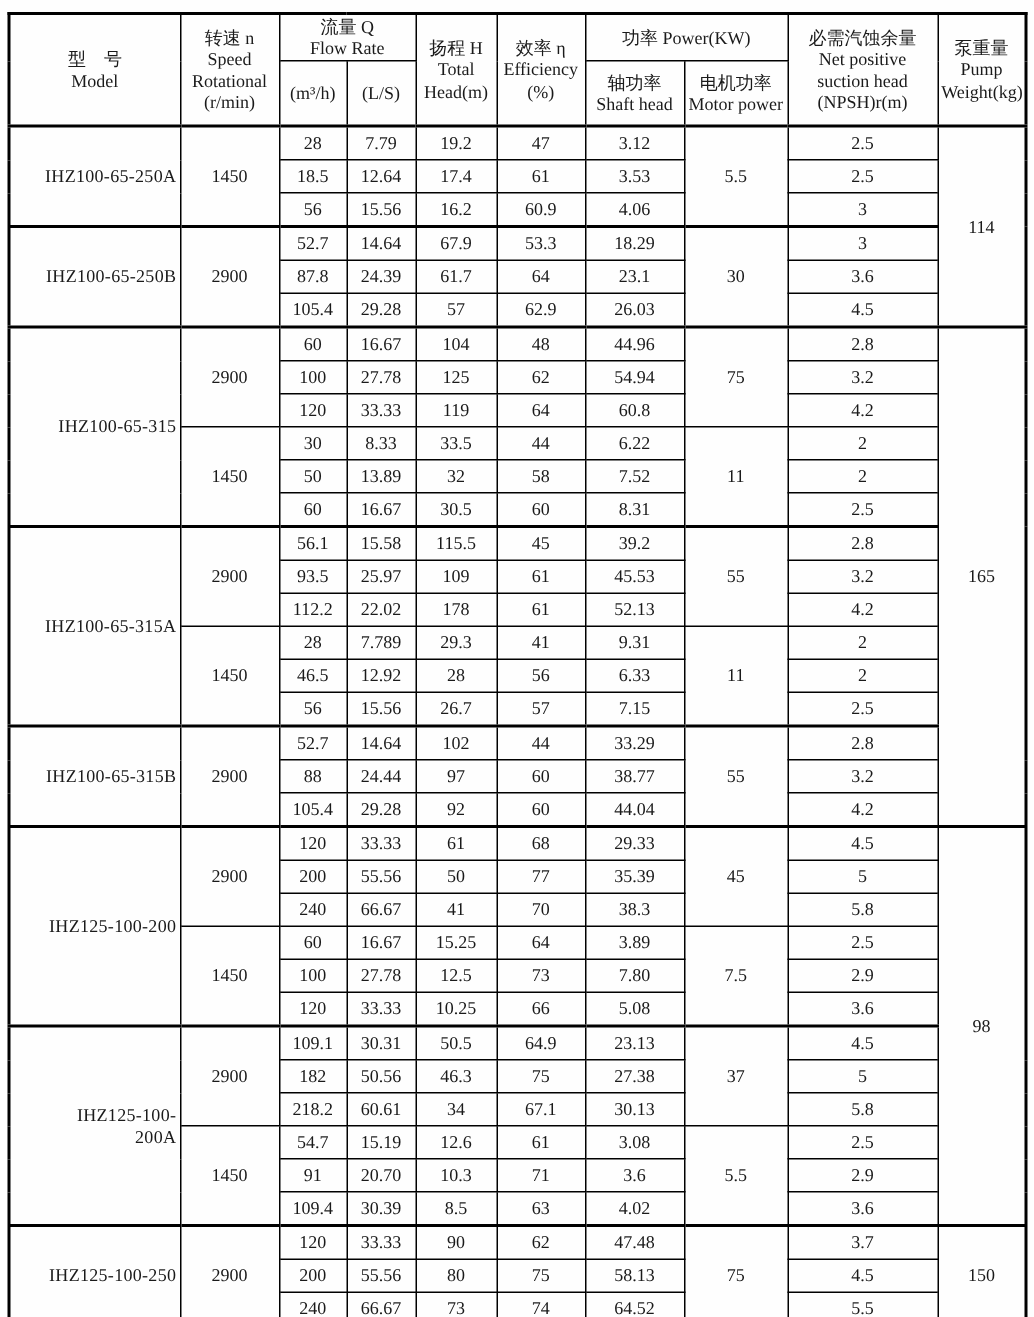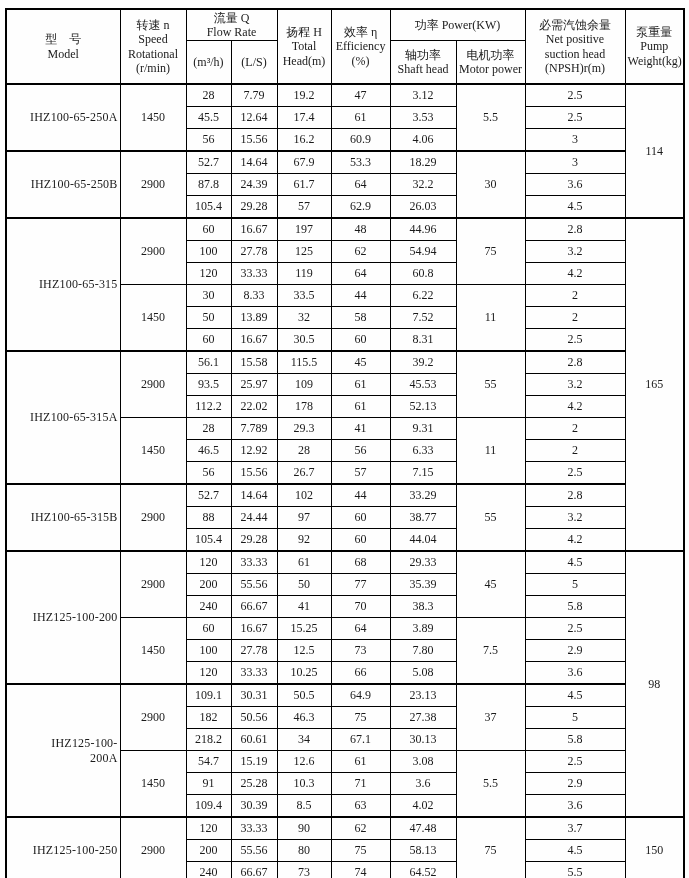--- a/index.html
+++ b/index.html
@@ -103,21 +103,21 @@
           <td>28</td>
           <td>7.79</td>
           <td>19.2</td>
           <td>47</td>
           <td>3.12</td>
           <td rowspan="3">5.5</td>
           <td>2.5</td>
           <td rowspan="6">114</td>
         </tr>
         <tr>
-          <td>45.5</td>
+          <td>18.5</td>
           <td>12.64</td>
           <td>17.4</td>
           <td>61</td>
           <td>3.53</td>
           <td>2.5</td>
         </tr>
         <tr>
           <td>56</td>
           <td>15.56</td>
           <td>16.2</td>
@@ -134,37 +134,37 @@
           <td>53.3</td>
           <td>18.29</td>
           <td rowspan="3">30</td>
           <td>3</td>
         </tr>
         <tr>
           <td>87.8</td>
           <td>24.39</td>
           <td>61.7</td>
           <td>64</td>
-          <td>32.2</td>
+          <td>23.1</td>
           <td>3.6</td>
         </tr>
         <tr>
           <td>105.4</td>
           <td>29.28</td>
           <td>57</td>
           <td>62.9</td>
           <td>26.03</td>
           <td>4.5</td>
         </tr>
         <tr class="group-start">
           <td rowspan="6" class="model">IHZ100-65-315</td>
           <td rowspan="3">2900</td>
           <td>60</td>
           <td>16.67</td>
-          <td>197</td>
+          <td>104</td>
           <td>48</td>
           <td>44.96</td>
           <td rowspan="3">75</td>
           <td>2.8</td>
           <td rowspan="15">165</td>
         </tr>
         <tr>
           <td>100</td>
           <td>27.78</td>
           <td>125</td>
@@ -372,21 +372,21 @@
           <td>54.7</td>
           <td>15.19</td>
           <td>12.6</td>
           <td>61</td>
           <td>3.08</td>
           <td rowspan="3">5.5</td>
           <td>2.5</td>
         </tr>
         <tr>
           <td>91</td>
-          <td>25.28</td>
+          <td>20.70</td>
           <td>10.3</td>
           <td>71</td>
           <td>3.6</td>
           <td>2.9</td>
         </tr>
         <tr>
           <td>109.4</td>
           <td>30.39</td>
           <td>8.5</td>
           <td>63</td>

